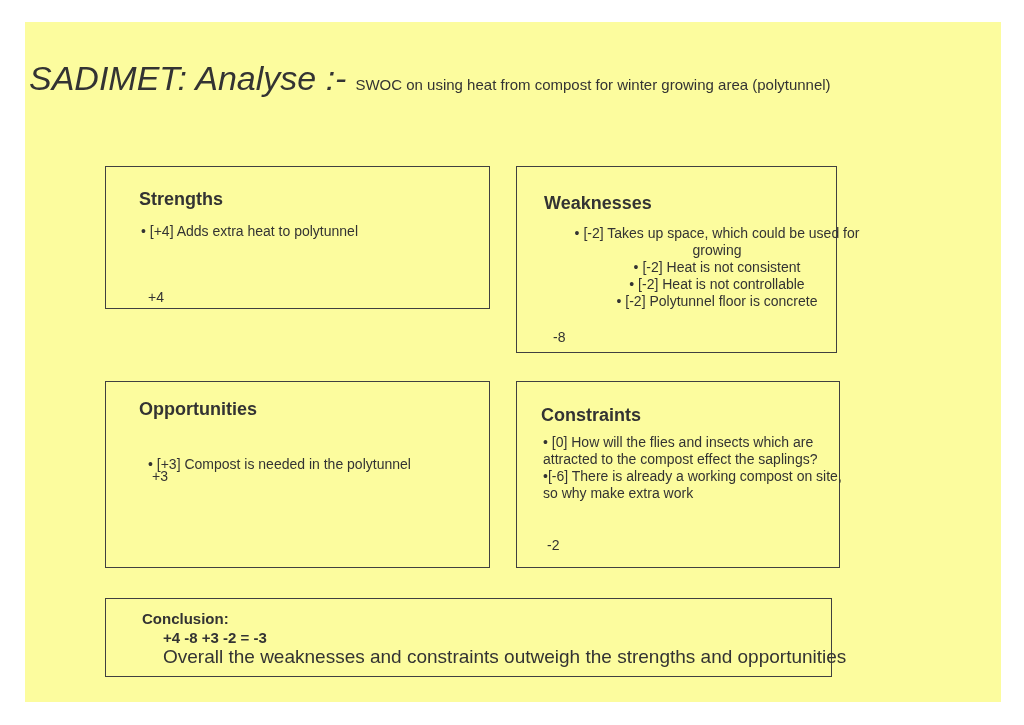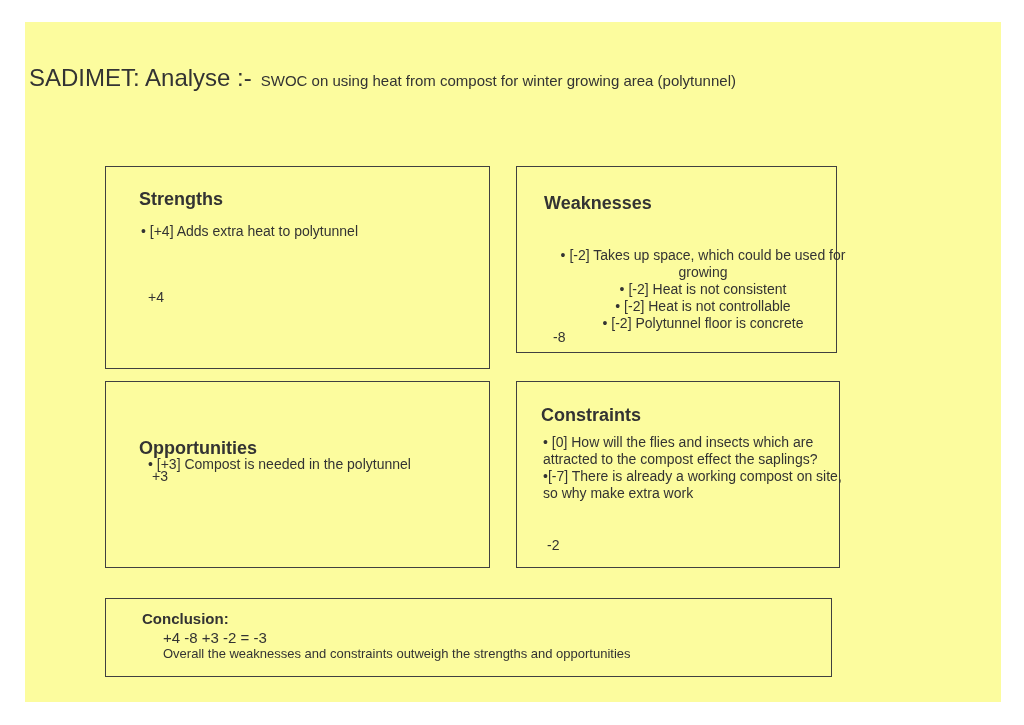--- a/index.html
+++ b/index.html
@@ -14,54 +14,54 @@
     overflow:hidden;
   }
   .canvas{
     position:absolute;left:25px;top:22px;width:976px;height:680px;
     background:var(--canvas);
   }
   .titlebar{
     position:absolute;left:4px;top:36px;
     display:flex;align-items:baseline;white-space:nowrap;
   }
-  .title-main{font-size:24px;line-height:40px;color:var(--text);}
+  .title-main{font-size:34px;line-height:40px;color:var(--text);font-style:italic;}
   .title-sub{font-size:15px;margin-left:9px;color:var(--text);}
 
   .box{
     position:absolute;border:1px solid var(--border);
     background:var(--canvas);box-sizing:border-box;
   }
-  .box-strengths   {left:80px;  top:144px; width:385px; height:203px;}
+  .box-strengths   {left:80px;  top:144px; width:385px; height:143px;}
   .box-weaknesses  {left:491px; top:144px; width:321px; height:187px;text-align:center;}
   .box-opportunities{left:80px; top:359px; width:385px; height:187px;}
   .box-constraints {left:491px; top:359px; width:324px; height:187px;}
 
   .box-title{position:absolute;font-size:18px;font-weight:bold;color:var(--text);}
   .box-strengths    .box-title{left:33px;top:22px;}
   .box-weaknesses   .box-title{left:27px;top:26px;}
-  .box-opportunities.box .box-title{left:33px;top:17px;margin-top:39px;}
+  .box-opportunities.box .box-title{left:33px;top:17px;}
   .box-constraints  .box-title{left:24px;top:23px;}
 
   .box-items{position:absolute;font-size:14px;line-height:17px;color:var(--text);}
   .box-strengths    .box-items{left:35px;top:56px;width:320px;}
-  .box-weaknesses   .box-items{left:26px;top:58px;width:320px;margin-top:22px;}
+  .box-weaknesses   .box-items{left:40px;top:58px;width:320px;}
   .box-opportunities .box-items{left:42px;top:54px;width:320px;margin-top:20px;}
   .box-constraints  .box-items{left:26px;top:52px;width:302px;}
 
   .box-score{position:absolute;font-size:14px;color:var(--text);}
   .box-strengths    .box-score{left:42px;top:122px;}
   .box-weaknesses   .box-score{left:36px;top:162px;}
   .box-opportunities .box-score{left:46px;top:86px;}
   .box-constraints  .box-score{left:30px;top:155px;}
 
   .box-conclusion{left:80px;top:576px;width:727px;height:79px;}
   .conclusion-title{position:absolute;left:36px;top:11px;font-size:15px;font-weight:bold;}
-  .conclusion-calc{position:absolute;left:57px;top:30px;font-size:15px;}
-  .conclusion-summary{position:absolute;left:57px;top:47px;font-size:13px;white-space:nowrap;}
+  .conclusion-calc{position:absolute;left:57px;top:30px;font-size:15px;font-weight:bold;}
+  .conclusion-summary{position:absolute;left:57px;top:47px;font-size:19px;white-space:nowrap;}
 </style>
 </head>
 <body>
 
 <div class="canvas">
 
   <div class="titlebar">
     <span class="title-main">SADIMET: Analyse :-</span>
     <span class="title-sub">SWOC on using heat from compost for winter growing area (polytunnel)</span>
   </div>
@@ -90,21 +90,21 @@
     <div class="box-items">
         <div>• [+3] Compost is needed in the polytunnel</div>
       </div>
     <div class="box-score">+3</div>
   </div>
 
   <div class="box box-constraints">
     <div class="box-title">Constraints</div>
     <div class="box-items">
         <div>• [0] How will the flies and insects which are attracted to the compost effect the saplings?</div>
-        <div>•[-7] There is already a working compost on site, so why make extra work</div>
+        <div>•[-6] There is already a working compost on site, so why make extra work</div>
       </div>
     <div class="box-score">-2</div>
   </div>
 
   <div class="box box-conclusion">
     <div class="conclusion-title">Conclusion:</div>
     <div class="conclusion-calc">+4 -8 +3 -2 = -3</div>
     <div class="conclusion-summary">Overall the weaknesses and constraints outweigh the strengths and opportunities</div>
   </div>
 

